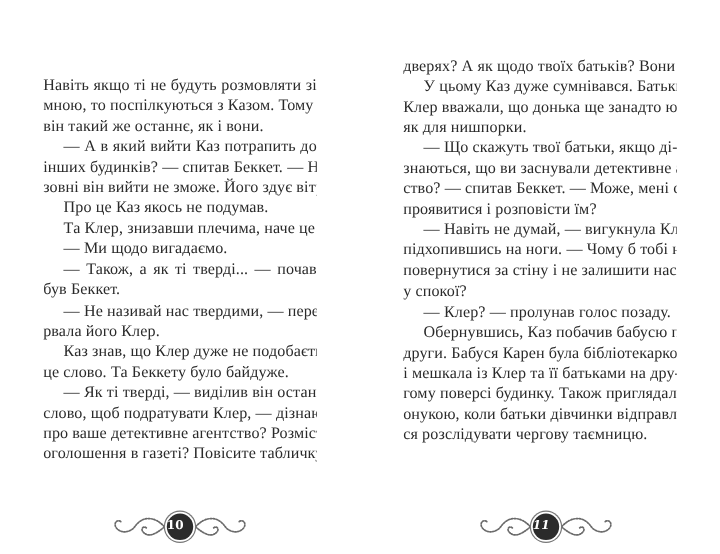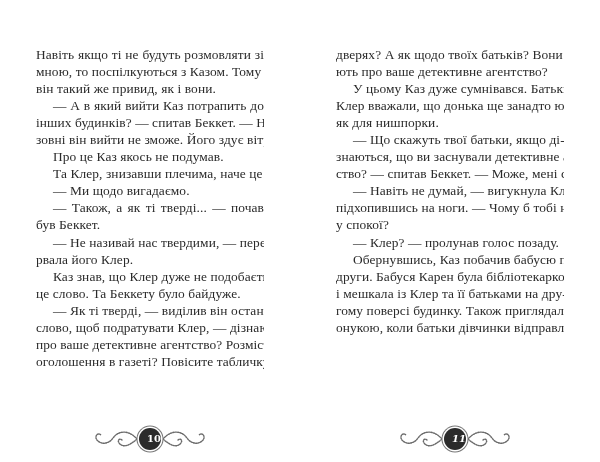--- a/index.html
+++ b/index.html
@@ -15,52 +15,52 @@
     position: absolute; top: 0; width: 300px; height: 462px;
   }
   .page.left { left: 0; }
   .page.right { left: 300px; }
   .text {
     position: absolute; top: 46px; width: 228px;
     font-size: 13.4px; line-height: 17.05px;
     text-align: justify;
     letter-spacing: 0.1px;
   }
-  .page.left .text { left: 36px; }
+  .page.left .text { left: 36px; margin-top: 16px; }
   .page.right .text { left: 36px; }
   .line {
     display: block; height: 17.05px; white-space: nowrap;
     text-align: justify; text-align-last: justify;
     overflow: hidden;
   }
   .line.last { text-align-last: left; }
   .line.indent { padding-left: 17px; }
   .folio {
     position: absolute; top: 426px; width: 130px; height: 26px;
   }
   .page.left .folio { left: 85px; }
   .page.right .folio { left: 390px; left: 90px; font-style: italic; }
   .folio svg { position: absolute; left: 0; top: 0; }
   .folio .num {
     position: absolute; left: 54px; top: 2px; width: 22px; height: 22px;
     border-radius: 50%; background: #2b2b2b;
     box-shadow: 0 0 0 1.5px #fff, 0 0 0 2.5px #777;
     color: #fff; font-family: "DejaVu Serif", serif; font-weight: bold;
-    font-size: 10px; line-height: 22px; text-align: right;
+    font-size: 10px; line-height: 22px; text-align: left;
   }
 </style>
 </head>
 <body>
 
 <div class="spread">
   <div class="page left">
     <div class="text" id="left-text">
         <span class="line">Навіть якщо ті не будуть розмовляти зі</span>
         <span class="line">мною, то поспілкуються з Казом. Тому що</span>
-        <span class="line last">він такий же привид, як і вони.</span>
+        <span class="line last">він такий же останнє, як і вони.</span>
         <span class="line indent">— А в який вийти Каз потрапить до</span>
         <span class="line">інших будинків? — спитав Беккет. — На-</span>
         <span class="line last">зовні він вийти не зможе. Його здує вітром.</span>
         <span class="line indent last">Про це Каз якось не подумав.</span>
         <span class="line indent">Та Клер, знизавши плечима, наче це не</span>
         <span class="line indent last">— Ми щодо вигадаємо.</span>
         <span class="line indent">— Також, а як ті тверді... — почав</span>
         <span class="line last">був Беккет.</span>
         <span class="line indent">— Не називай нас твердими, — пере-</span>
         <span class="line last">рвала його Клер.</span>
@@ -80,36 +80,38 @@
           <path d="M78 13 C86 20, 92 22, 96 17 C98 14, 95 12, 93 14"></path>
         </g>
       </svg>
       <div class="num">10</div>
     </div>
   </div>
 
   <div class="page right">
     <div class="text" id="right-text">
         <span class="line">дверях? А як щодо твоїх батьків? Вони зна-</span>
-        <span class="line last">ють про ваше детективне агентство?</span>
         <span class="line indent">У цьому Каз дуже сумнівався. Батьки</span>
         <span class="line">Клер вважали, що донька ще занадто юна</span>
         <span class="line last">як для нишпорки.</span>
         <span class="line indent">— Що скажуть твої батьки, якщо ді-</span>
         <span class="line">знаються, що ви заснували детективне агент-</span>
         <span class="line">ство? — спитав Беккет. — Може, мені слід</span>
+        <span class="line last">проявитися і розповісти їм?</span>
         <span class="line indent">— Навіть не думай, — вигукнула Клер,</span>
         <span class="line">підхопившись на ноги. — Чому б тобі не</span>
+        <span class="line">повернутися за стіну і не залишити нас</span>
         <span class="line last">у спокої?</span>
         <span class="line indent last">— Клер? — пролунав голос позаду.</span>
         <span class="line indent">Обернувшись, Каз побачив бабусю по-</span>
         <span class="line">други. Бабуся Карен була бібліотекаркою</span>
         <span class="line">і мешкала із Клер та її батьками на дру-</span>
         <span class="line">гому поверсі будинку. Також приглядала за</span>
         <span class="line">онукою, коли батьки дівчинки відправляли-</span>
+        <span class="line last">ся розслідувати чергову таємницю.</span>
       </div>
     <div class="folio">
       <svg width="130" height="26" viewBox="0 0 130 26">
         <g fill="none" stroke="#6a6a6a" stroke-width="1.4" stroke-dasharray="1.2 1.2" stroke-linecap="round">
           <path d="M52 13 C44 4, 34 4, 28 12 C24 18, 16 19, 12 14 C9 10, 13 6, 16 9"></path>
           <path d="M52 13 C44 20, 38 22, 34 17 C32 14, 35 12, 37 14"></path>
           <path d="M78 13 C86 4, 96 4, 102 12 C106 18, 114 19, 118 14 C121 10, 117 6, 114 9"></path>
           <path d="M78 13 C86 20, 92 22, 96 17 C98 14, 95 12, 93 14"></path>
         </g>
       </svg>

